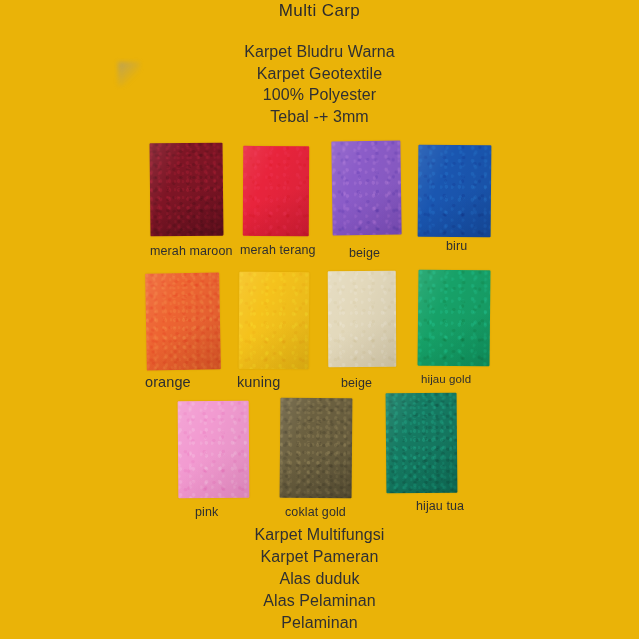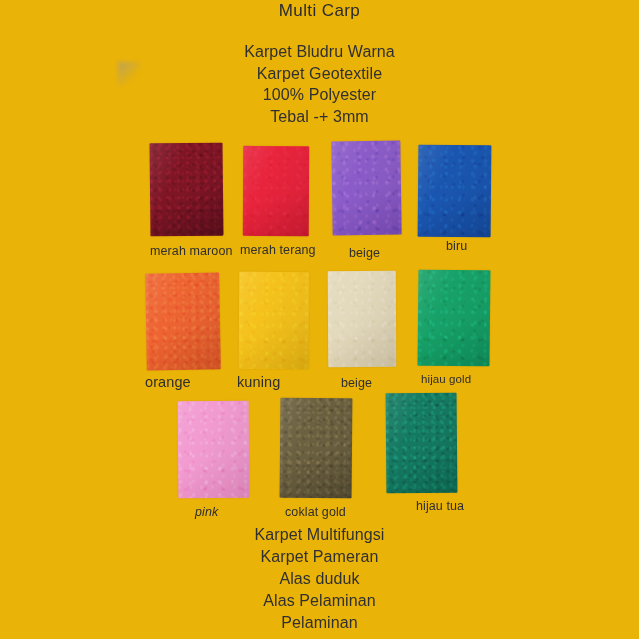--- a/index.html
+++ b/index.html
@@ -122,21 +122,21 @@
       <div class="label" style="left:341px;top:376px;">beige</div>
     </div>
 
     <div class="cell">
       <div class="swatch" style="left: 418px; top: 270px; width: 72px; height: 96px; transform: rotate(0.6deg); background: linear-gradient(160deg, rgb(23, 161, 104) 0%, rgb(23, 161, 104) 55%, rgb(15, 143, 91) 100%);"></div>
       <div class="label sm" style="left:421px;top:373px;">hijau gold</div>
     </div>
 
     <div class="cell">
       <div class="swatch" style="left: 178px; top: 401px; width: 71px; height: 97px; transform: rotate(-0.4deg); background: linear-gradient(160deg, rgb(242, 155, 209) 0%, rgb(242, 155, 209) 55%, rgb(232, 140, 196) 100%);"></div>
-      <div class="label" style="left:195px;top:505px;font-style:italic;">pink</div>
+      <div class="label" style="left:195px;top:505px;">pink</div>
     </div>
 
     <div class="cell">
       <div class="swatch heavy" style="left: 280px; top: 398px; width: 72px; height: 100px; transform: rotate(0.5deg); background: linear-gradient(160deg, rgb(107, 96, 64) 0%, rgb(107, 96, 64) 55%, rgb(85, 76, 50) 100%);"></div>
       <div class="label" style="left:285px;top:505px;">coklat gold</div>
     </div>
 
     <div class="cell">
       <div class="swatch heavy" style="left: 386px; top: 393px; width: 71px; height: 100px; transform: rotate(-0.5deg); background: linear-gradient(160deg, rgb(21, 122, 98) 0%, rgb(21, 122, 98) 55%, rgb(14, 106, 84) 100%);"></div>
       <div class="label" style="left:405px;top:499px;padding-left:11px;">hijau tua</div>

